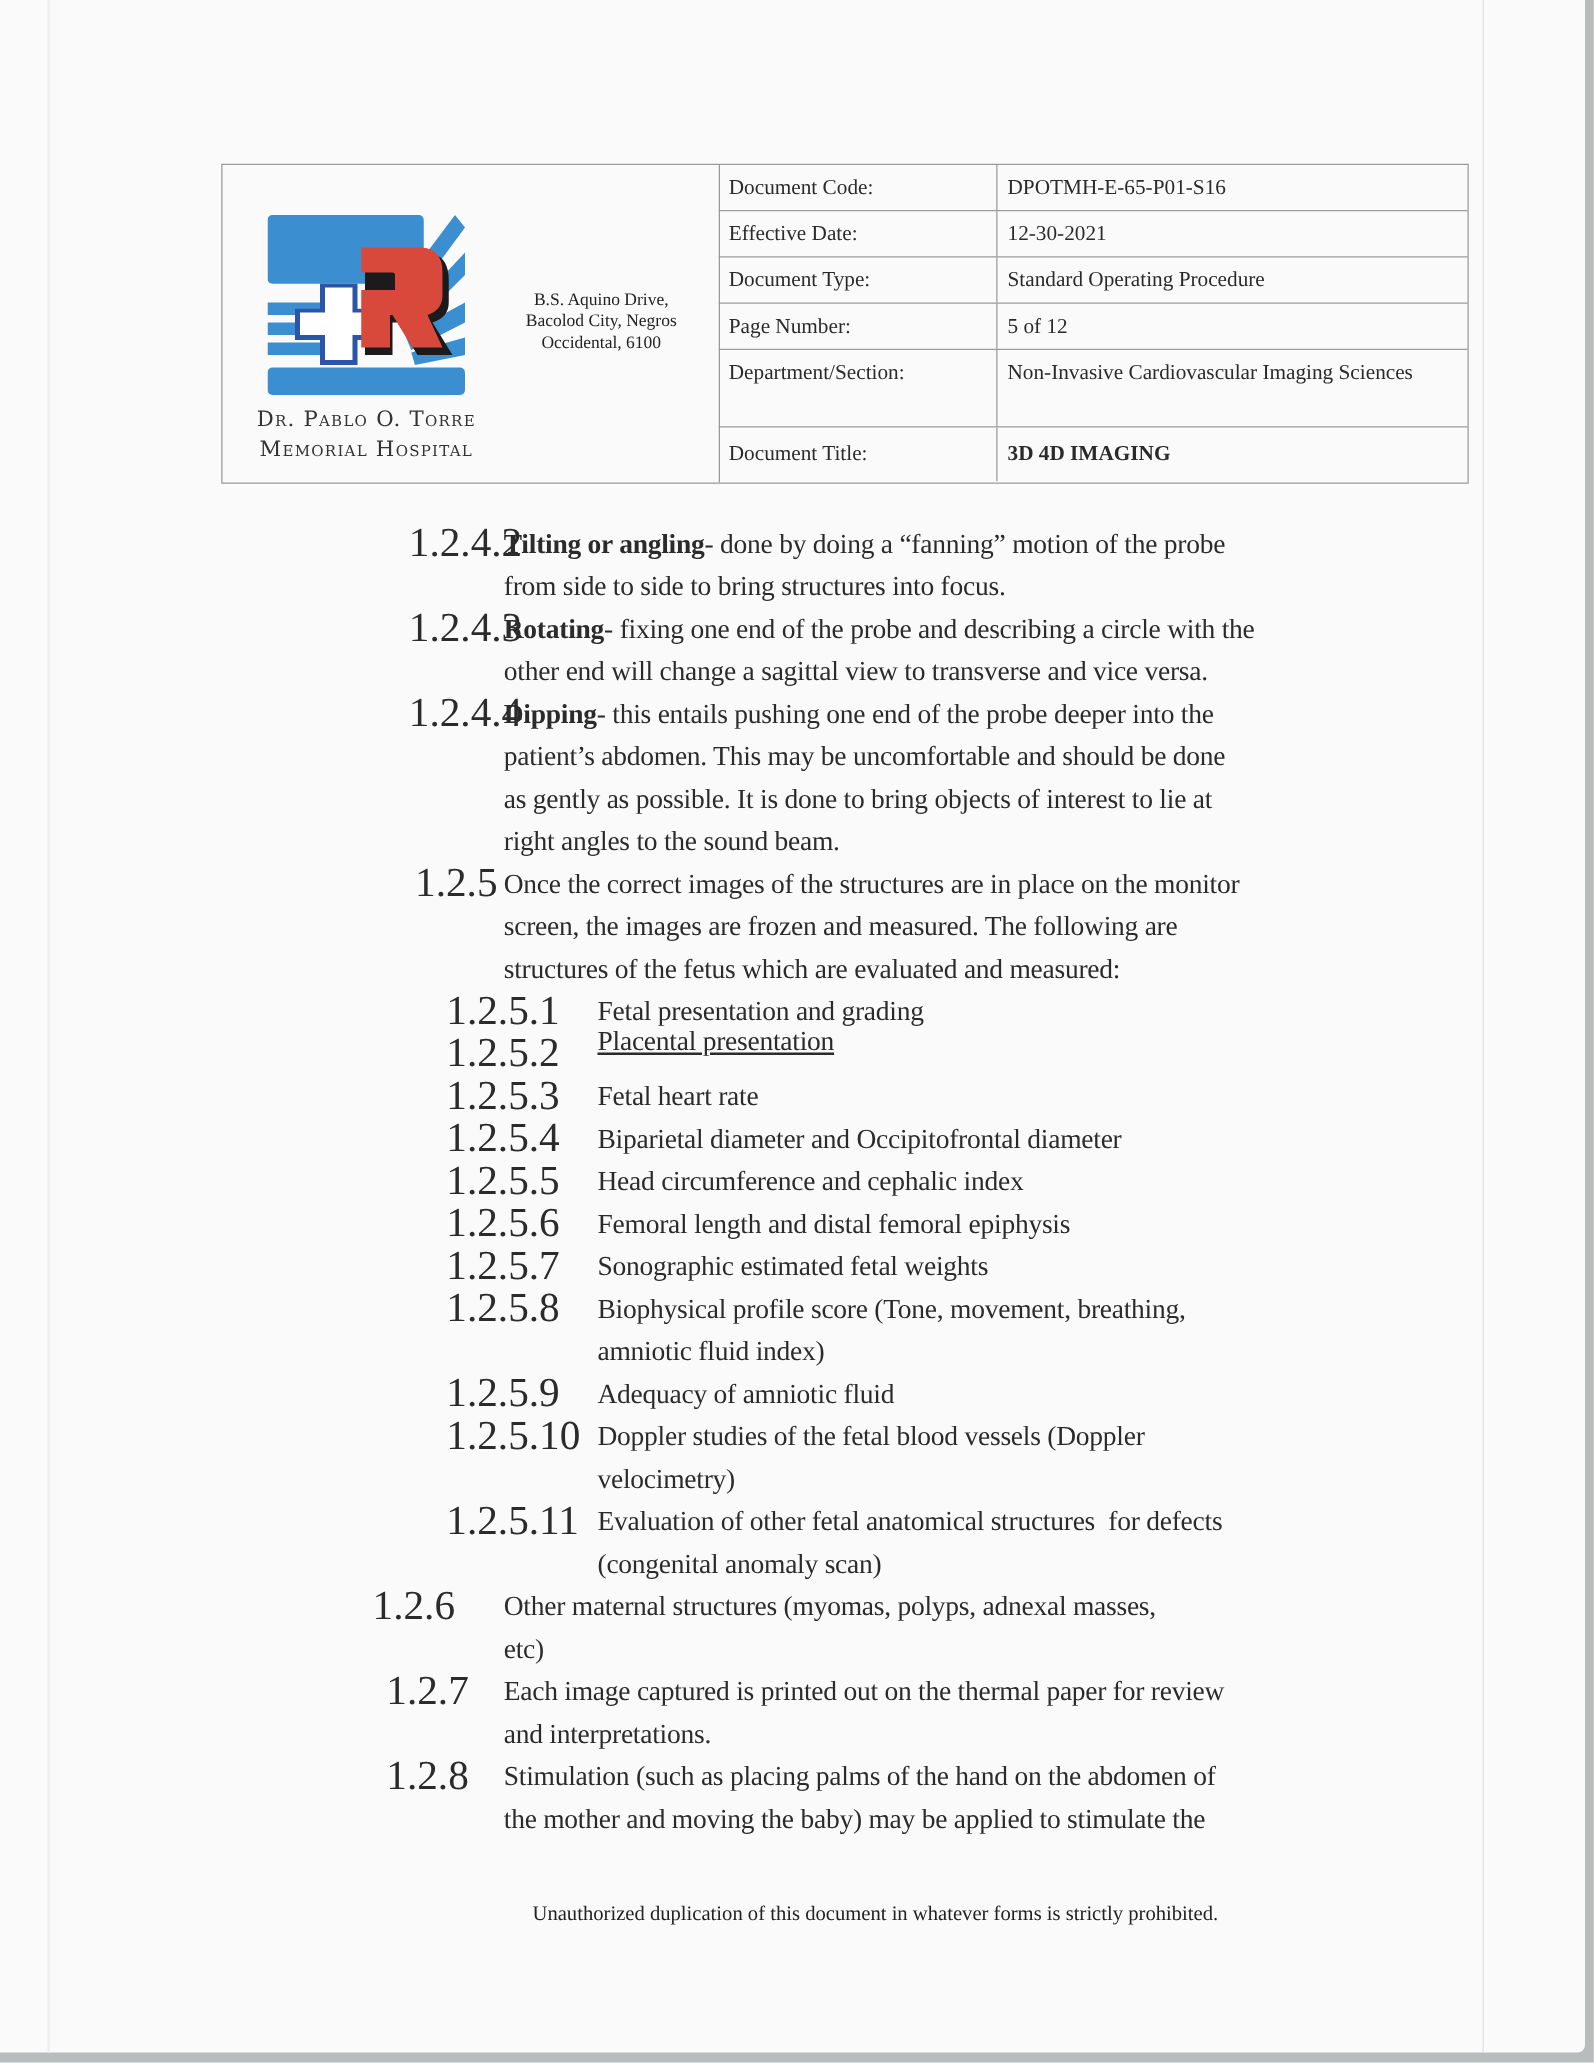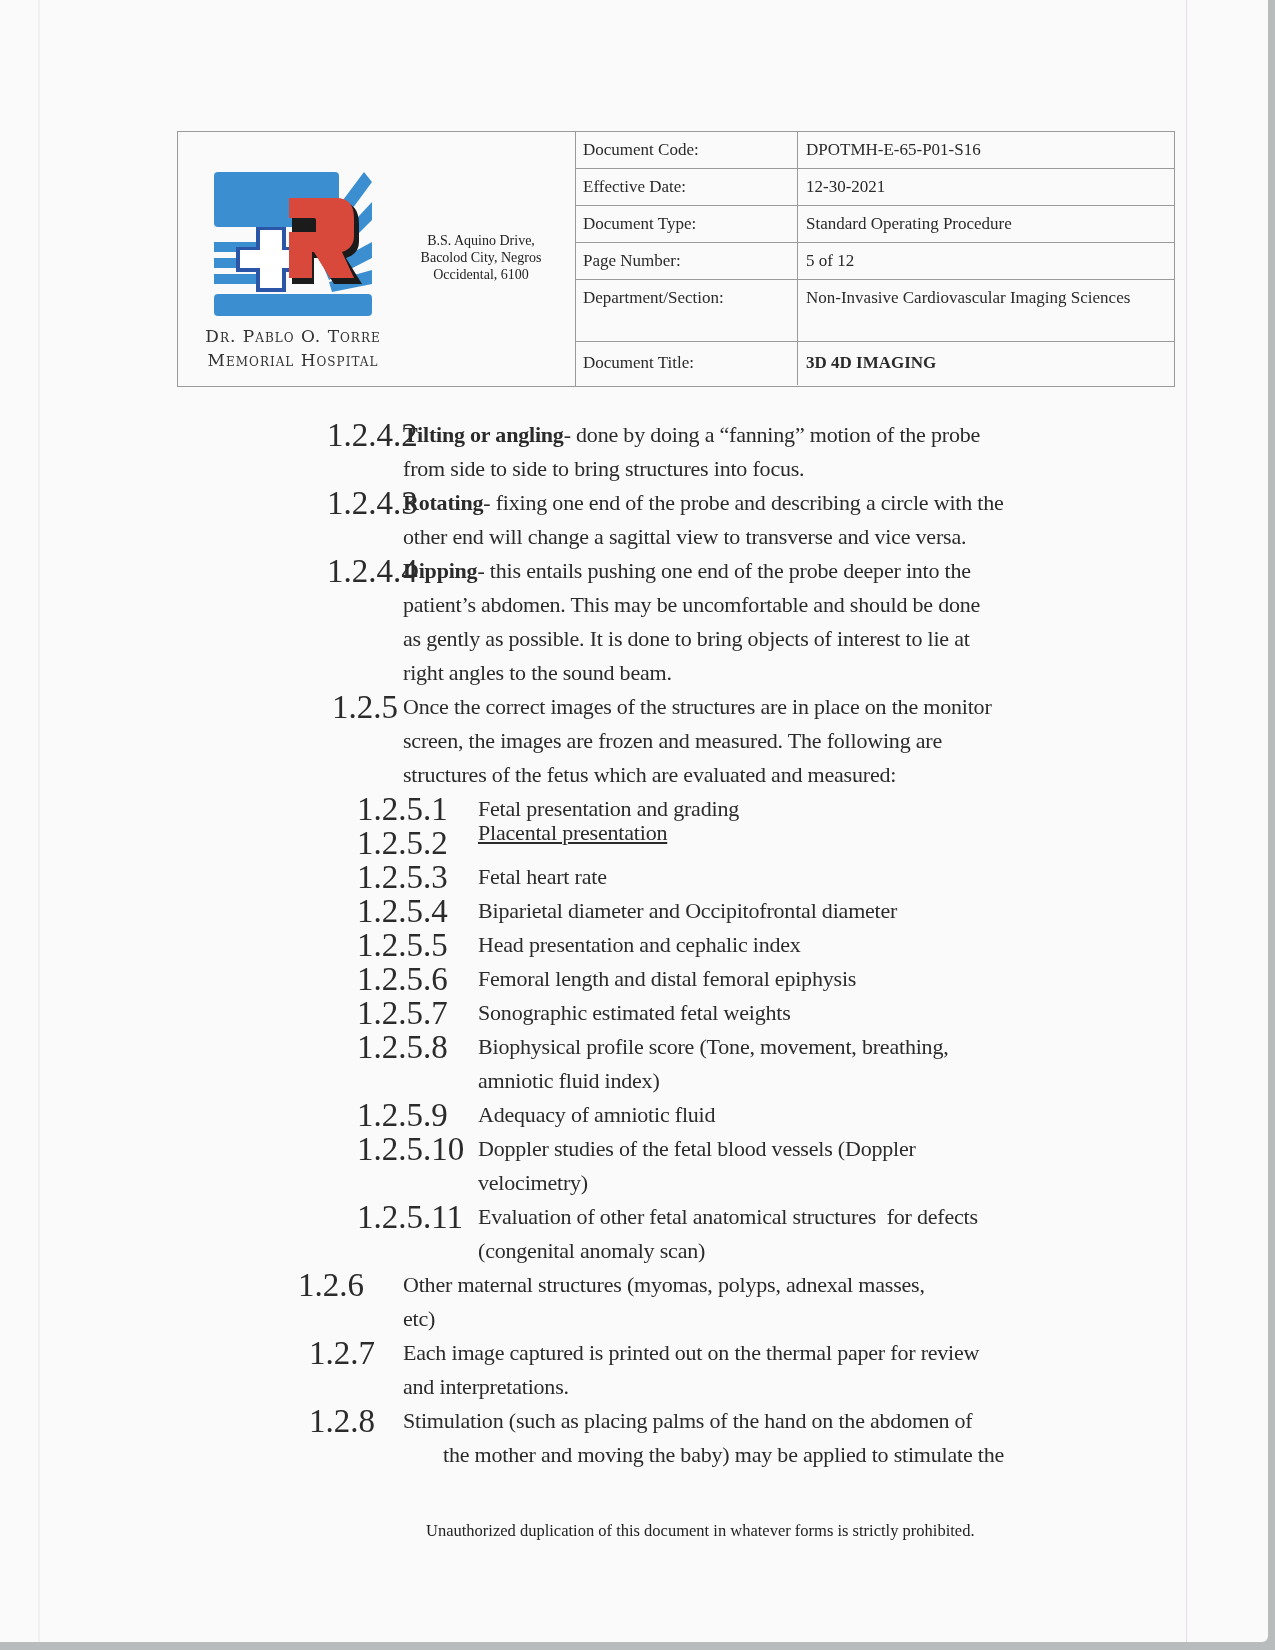--- a/index.html
+++ b/index.html
@@ -138,21 +138,21 @@
     <div class="num" style="left:357px; top:826px;">1.2.5.2</div>
     <div class="line" style="left:478px; top:816px;text-decoration:underline;">Placental presentation</div>
 
     <div class="num" style="left:357px; top:860px;">1.2.5.3</div>
     <div class="line" style="left:478px; top:860px;">Fetal heart rate</div>
 
     <div class="num" style="left:357px; top:894px;">1.2.5.4</div>
     <div class="line" style="left:478px; top:894px;">Biparietal diameter and Occipitofrontal diameter</div>
 
     <div class="num" style="left:357px; top:928px;">1.2.5.5</div>
-    <div class="line" style="left:478px; top:928px;">Head presentation and cephalic index</div>
+    <div class="line" style="left:478px; top:928px;">Head circumference and cephalic index</div>
 
     <div class="num" style="left:357px; top:962px;">1.2.5.6</div>
     <div class="line" style="left:478px; top:962px;">Femoral length and distal femoral epiphysis</div>
 
     <div class="num" style="left:357px; top:996px;">1.2.5.7</div>
     <div class="line" style="left:478px; top:996px;">Sonographic estimated fetal weights</div>
 
     <div class="num" style="left:357px; top:1030px;">1.2.5.8</div>
     <div class="line" style="left:478px; top:1030px;">Biophysical profile score (Tone, movement, breathing,</div>
     <div class="line" style="left:478px; top:1064px;">amniotic fluid index)</div>
@@ -171,17 +171,17 @@
     <div class="num" style="left:298px; top:1268px;">1.2.6</div>
     <div class="line" style="left:403px; top:1268px;">Other maternal structures (myomas, polyps, adnexal masses,</div>
     <div class="line" style="left:403px; top:1302px;">etc)</div>
 
     <div class="num" style="left:309px; top:1336px;">1.2.7</div>
     <div class="line" style="left:403px; top:1336px;">Each image captured is printed out on the thermal paper for review</div>
     <div class="line" style="left:403px; top:1370px;">and interpretations.</div>
 
     <div class="num" style="left:309px; top:1404px;">1.2.8</div>
     <div class="line" style="left:403px; top:1404px;">Stimulation (such as placing palms of the hand on the abdomen of</div>
-    <div class="line" style="left:403px; top:1438px;margin-left:40px;">the mother and moving the baby) may be applied to stimulate the</div>
+    <div class="line" style="left:403px; top:1438px;">the mother and moving the baby) may be applied to stimulate the</div>
   </div>
 
   <div class="footer">Unauthorized duplication of this document in whatever forms is strictly prohibited.</div>
 </div>
 
 </body></html>

